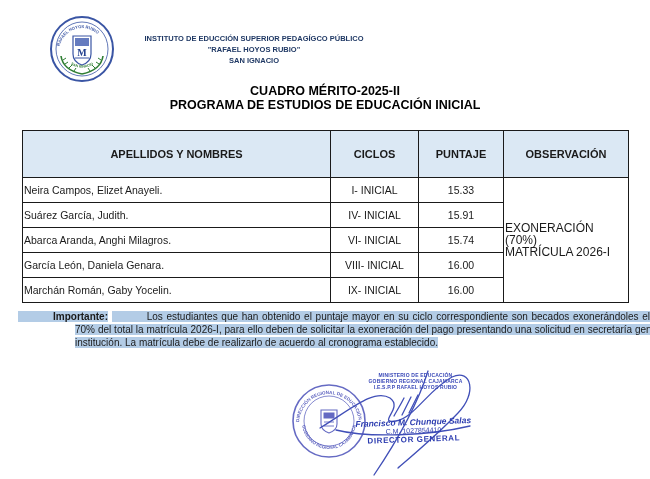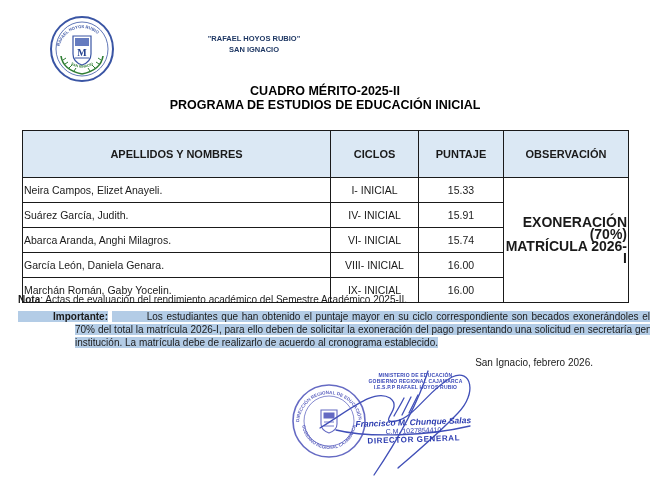--- a/index.html
+++ b/index.html
@@ -26,21 +26,21 @@
   }
   table.merit, table.merit th, table.merit td { border:1px solid #1a1a1a; }
   table.merit { border:1.5px solid #111; }
   table.merit th {
     background:#dbe8f4; font-weight:bold; font-size:11px; height:44px;
     text-align:center; vertical-align:middle;margin-left:18px;
   }
   table.merit td { height:22px; vertical-align:middle; background:#ffffff; }
   td.name-cell { text-align:left; }
   td.center-cell { text-align:center; }
-  td.obs-cell { text-align:right; font-weight:bold; font-size:14px; line-height:12px; }
+  td.obs-cell { text-align:left; font-weight:normal; font-size:12px; line-height:12px; }
   
   .nota { position:absolute; left:18px; top:294px; width:620px; font-size:10px; }
   .nota b { font-weight:bold; }
   .importante {
     position:absolute; left:18px; top:311px; width:618px;
     font-size:10px; line-height:12.9px; text-align:justify;
     padding-left:57px; text-indent:-57px;
   }
   .hl { background:#b3cce6;padding-left:35px; }
   .imp-label { font-weight:bold; }
@@ -89,20 +89,21 @@
       <path d="M 12 40 Q 14 54 33 58"></path>
       <path d="M 54 40 Q 52 54 33 58"></path>
       <path d="M 14 44 l 3 -2 M 16 48 l 3 -2 M 20 52 l 3 -3 M 25 55 l 2 -3 M 52 44 l -3 -2 M 50 48 l -3 -2 M 46 52 l -3 -3 M 41 55 l -2 -3" stroke-width="1"></path>
     </g>
     <text font-size="3.6" fill="#2e7d32" font-weight="bold">
       <textPath href="#sealBottom" startOffset="26%">SAN IGNACIO</textPath>
     </text>
   </svg>
 
   <div class="inst-block">
+    <div>INSTITUTO DE EDUCCIÓN SUPERIOR PEDAGÍGCO PÚBLICO</div>
     <div>"RAFAEL HOYOS RUBIO"</div>
     <div>SAN IGNACIO</div>
   </div>
 
   <div class="title-block">
     <div>CUADRO MÉRITO-2025-II</div>
     <div>PROGRAMA DE ESTUDIOS DE EDUCACIÓN INICIAL</div>
   </div>
 
   <table class="merit">
@@ -146,25 +147,23 @@
         <td class="center-cell">16.00</td>
       </tr>
       <tr>
         <td class="name-cell">Marchán Román, Gaby Yocelin.</td>
         <td class="center-cell">IX- INICIAL</td>
         <td class="center-cell">16.00</td>
       </tr>
     </tbody>
   </table>
 
-  <div class="nota"><b>Nota</b><span>: Actas de evaluación del rendimiento académico del Semestre Académico 2025-II.</span></div>
 
   <div class="importante"><span class="imp-label hl">Importante:</span> <span class="hl">Los estudiantes que han obtenido el puntaje mayor en su ciclo correspondiente son becados exonerándoles el pago del 70% del total la matrícula 2026-I, para ello deben de solicitar la exoneración del pago presentando una solicitud en secretaría general de la institución. La matrícula debe de realizarlo de acuerdo al cronograma establecido.</span></div>
 
-  <div class="dateline">San Ignacio, febrero 2026.</div>
 
   <div class="sig-area">
 
     <svg class="sig-svg" viewBox="0 0 235 110" fill="none" stroke="#2c3cb0" stroke-width="1.3" stroke-linecap="round" opacity="0.9">
       <path d="M 42 60 C 72 42 96 20 112 30 C 126 40 98 56 118 53 C 136 50 150 22 174 9 C 194 0 199 26 180 45 C 161 65 141 82 120 100"></path>
       <path d="M 150 3 C 141 32 121 70 96 107"></path>
       <path d="M 58 62 C 90 70 150 68 192 58"></path>
       <path d="M 126 30 C 122 38 118 44 116 48 M 133 29 C 129 37 126 43 124 47 M 140 27 C 136 35 133 41 131 45"></path>
     </svg>
 

